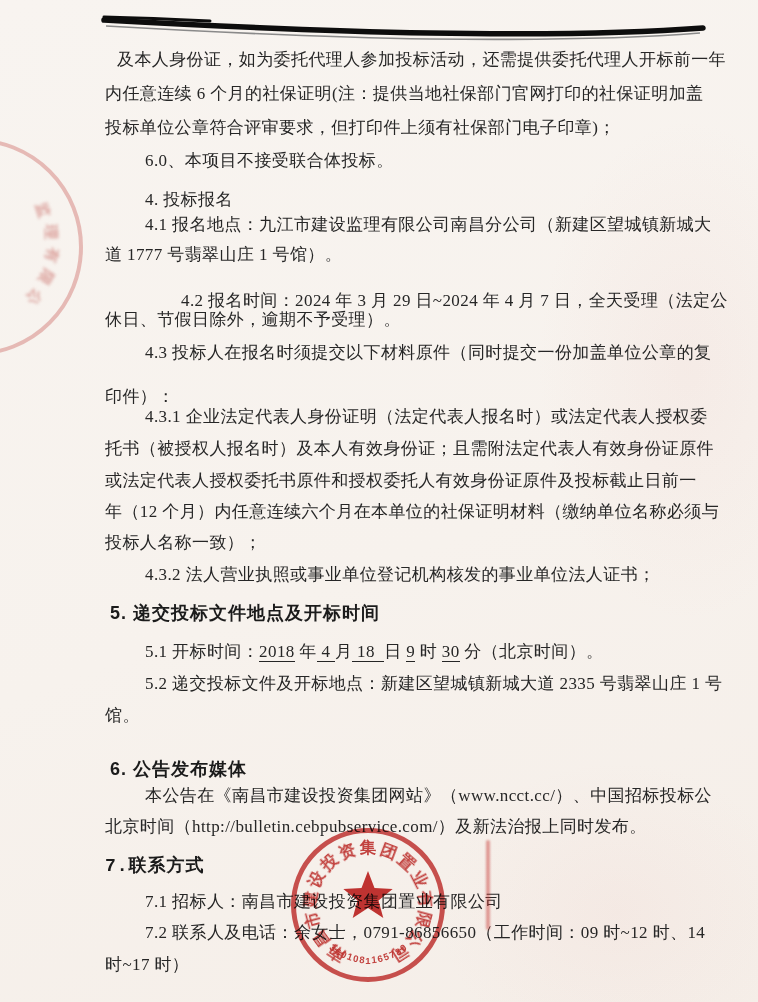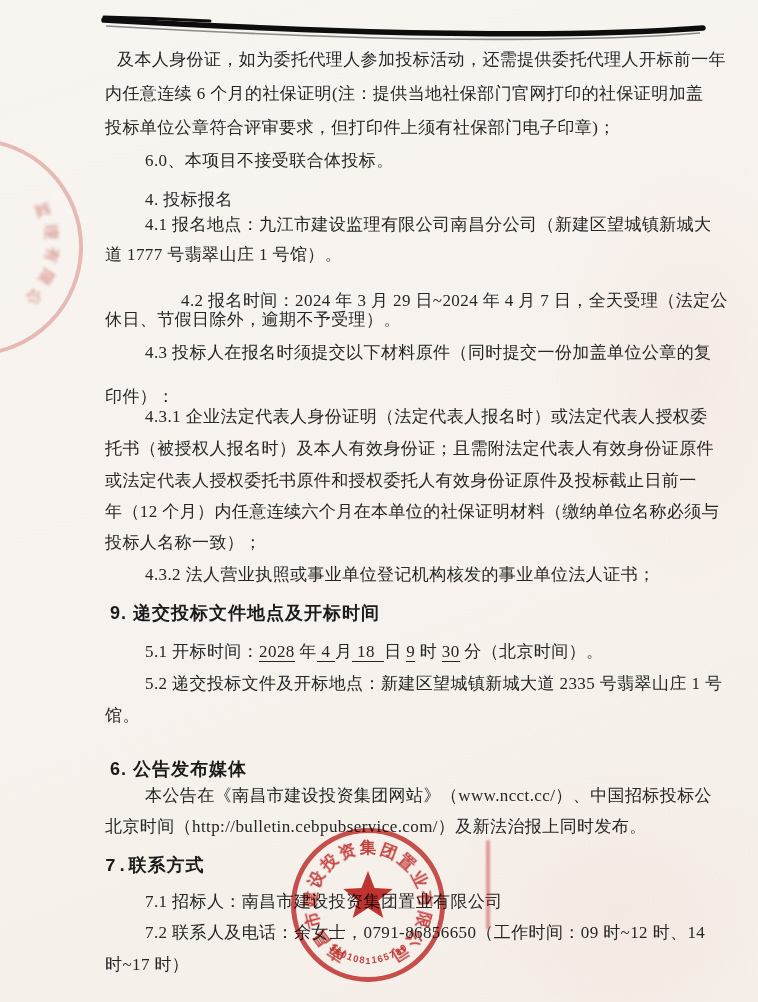--- a/index.html
+++ b/index.html
@@ -102,22 +102,22 @@
       <div class="line" style="left: 145px; top: 288px; margin-left: 36px;"><span>4.2 报名时间：2024 年 3 月 29 日~2024 年 4 月 7 日，全天受理（法定公</span></div>
       <div class="line" style="left: 105px; top: 307px;"><span>休日、节假日除外，逾期不予受理）。</span></div>
       <div class="line" style="left: 145px; top: 340px;"><span>4.3 投标人在报名时须提交以下材料原件（同时提交一份加盖单位公章的复</span></div>
       <div class="line" style="left: 105px; top: 384px;"><span>印件）：</span></div>
       <div class="line" style="left: 145px; top: 404px;"><span>4.3.1 企业法定代表人身份证明（法定代表人报名时）或法定代表人授权委</span></div>
       <div class="line" style="left: 105px; top: 436px;"><span>托书（被授权人报名时）及本人有效身份证；且需附法定代表人有效身份证原件</span></div>
       <div class="line" style="left: 105px; top: 468px;"><span>或法定代表人授权委托书原件和授权委托人有效身份证原件及投标截止日前一</span></div>
       <div class="line" style="left: 105px; top: 499px;"><span>年（12 个月）内任意连续六个月在本单位的社保证明材料（缴纳单位名称必须与</span></div>
       <div class="line" style="left: 105px; top: 530px;"><span>投标人名称一致）；</span></div>
       <div class="line" style="left: 145px; top: 562px;"><span>4.3.2 法人营业执照或事业单位登记机构核发的事业单位法人证书；</span></div>
-      <div class="line bold" style="left: 110px; top: 600px;"><span>9. 递交投标文件地点及开标时间</span></div>
-      <div class="line" style="left: 145px; top: 639px;"><span>5.1 开标时间：</span><span class="u">2028</span><span> 年</span><span class="u"> 4 </span><span>月</span><span class="u"> 18  </span><span>日 </span><span class="u">9</span><span> 时 </span><span class="u">30</span><span> 分（北京时间）。</span></div>
+      <div class="line bold" style="left: 110px; top: 600px;"><span>5. 递交投标文件地点及开标时间</span></div>
+      <div class="line" style="left: 145px; top: 639px;"><span>5.1 开标时间：</span><span class="u">2018</span><span> 年</span><span class="u"> 4 </span><span>月</span><span class="u"> 18  </span><span>日 </span><span class="u">9</span><span> 时 </span><span class="u">30</span><span> 分（北京时间）。</span></div>
       <div class="line" style="left: 145px; top: 671px;"><span>5.2 递交投标文件及开标地点：新建区望城镇新城大道 2335 号翡翠山庄 1 号</span></div>
       <div class="line" style="left: 105px; top: 703px;"><span>馆。</span></div>
       <div class="line bold" style="left: 110px; top: 744px; margin-top: 12px;"><span>6. 公告发布媒体</span></div>
       <div class="line" style="left: 145px; top: 783px;"><span>本公告在《南昌市建设投资集团网站》（www.ncct.cc/）、中国招标投标公</span></div>
       <div class="line" style="left: 105px; top: 814px;"><span>北京时间（http://bulletin.cebpubservice.com/）及新法治报上同时发布。</span></div>
       <div class="line bold" style="left: 105px; top: 853px; font-family: Liberation Mono, monospace;"><span>7.联系方式</span></div>
       <div class="line" style="left: 145px; top: 889px;"><span>7.1 招标人：南昌市建设投资集团置业有限公司</span></div>
       <div class="line" style="left: 145px; top: 920px;"><span>7.2 联系人及电话：余女士，0791-86856650（工作时间：09 时~12 时、14</span></div>
       <div class="line" style="left: 105px; top: 952px;"><span>时~17 时）</span></div>
     </div>

